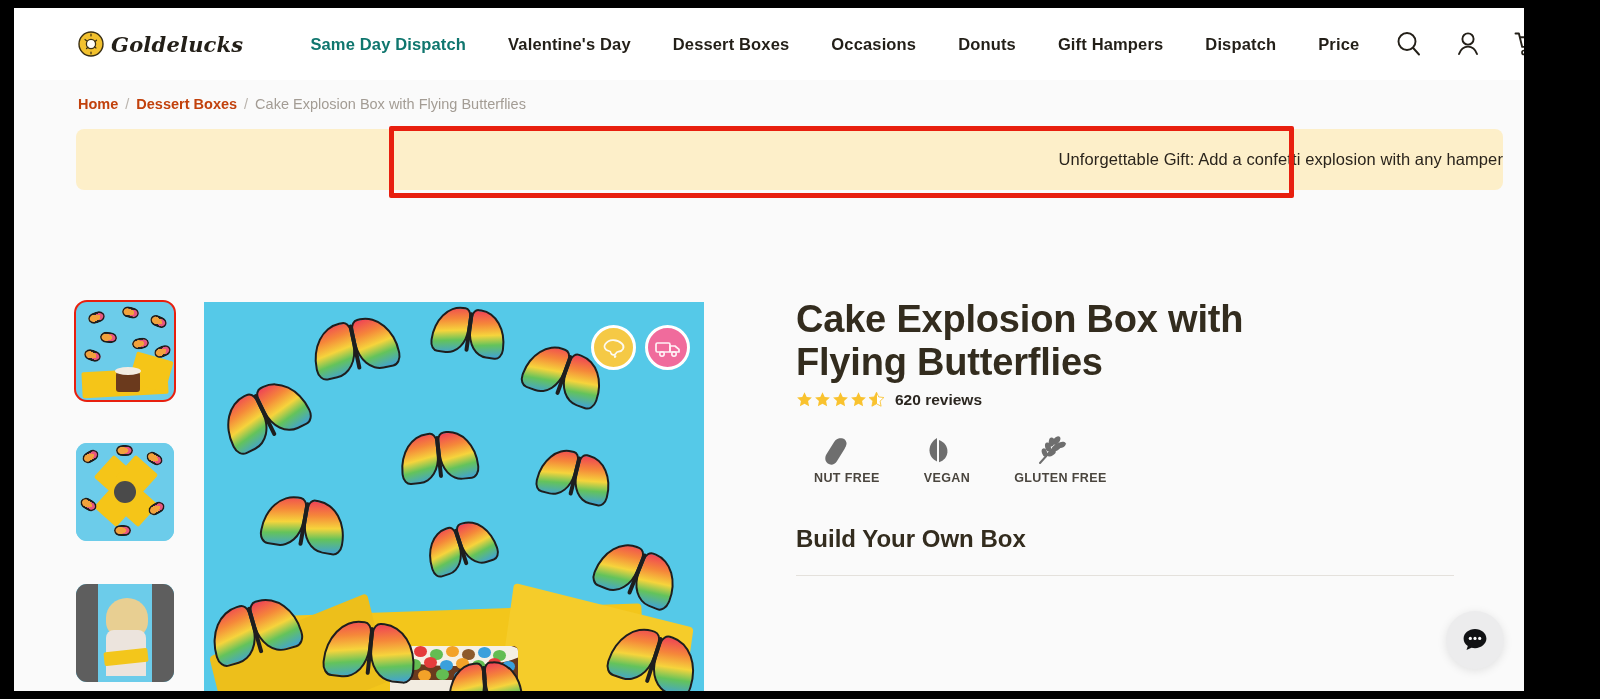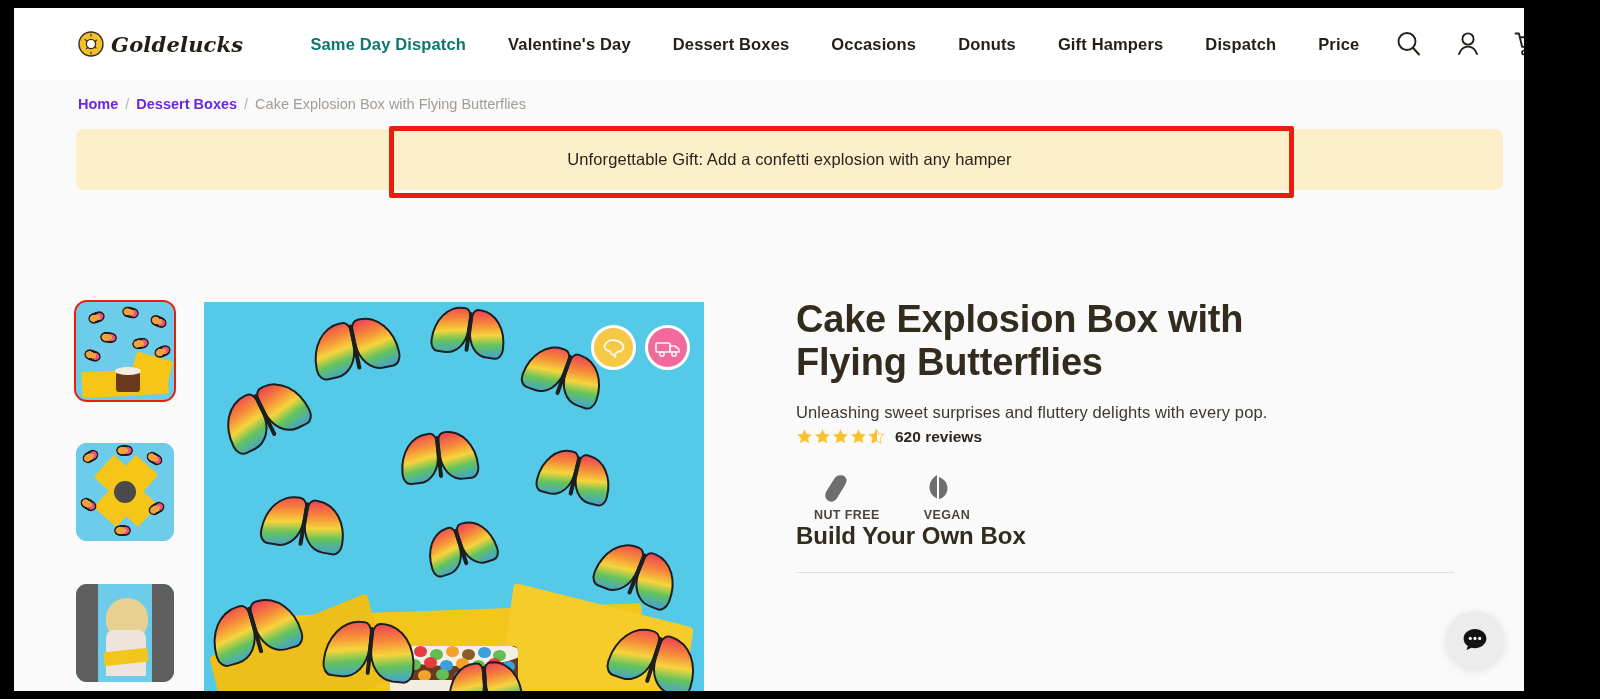--- a/index.html
+++ b/index.html
@@ -43,30 +43,30 @@
   }
   .hicon { width: 30px; height: 30px; cursor: pointer; display:block; }
 
   
   #page { position: relative; height: 611px; background: #fafafa; }
 
   #breadcrumb {
     position: absolute; left: 64px; top: 16px;
     font-size: 14.5px; display: flex; align-items: center; gap: 7px;
   }
-  .crumb { color: #6d28d9; font-weight: 600; cursor: pointer; }
+  .crumb { color: #c2410c; font-weight: 600; cursor: pointer; }
   .crumb-sep { color: #b9b3ac; font-weight: 400; }
   .crumb-current { color: #a39c94; font-weight: 400; }
 
   
   #promo-banner {
     position: absolute; left: 62px; top: 49px;
     width: 1427px; height: 61px;
     background: #fdefc9; border-radius: 8px;
-    display: flex; align-items: center; justify-content: center;
+    display: flex; align-items: center; justify-content: flex-end;
   }
   #promo-text {
     font-size: 16.5px; color: #2a241c; font-weight: 500; letter-spacing: .1px;
   }
   #promo-highlight {
     position: absolute; left: 375px; top: 46px;
     width: 905px; height: 72px;
     border: 5px solid #e81f0e; border-radius: 2px;
     pointer-events: none;
   }
@@ -174,21 +174,21 @@
   #reviews-count { font-size: 15.5px; font-weight: 700; color: #2b2620; cursor: pointer; }
 
   #diet-row { margin-top: 26px; display: flex; gap: 26px; align-items: flex-end; }
   .diet { display: flex; flex-direction: column; align-items: center; gap: 4px; }
   .diet svg { display: block; }
   .diet-label {
     font-size: 12.5px; font-weight: 700; letter-spacing: .4px; color: #4a453e; padding-left: 18px;
   }
 
   #build-title {
-    font-size: 24px; font-weight: 800; color: #332c1e;
+    margin-top: 40px; font-size: 24px; font-weight: 800; color: #332c1e;
   }
   #build-rule { margin-top: 22px; height: 1px; background: #e4e1dc; width: 658px; }
 
   
   #chat-widget {
     position: absolute; right: 20px; bottom: 22px;
     width: 58px; height: 58px; border-radius: 50%;
     background: #ececed; display: flex; align-items: center;
     justify-content: center; cursor: pointer;
     box-shadow: 0 2px 10px rgba(0,0,0,.10);
@@ -409,21 +409,20 @@
       <div class="m-bfly" style="left:244px;top:360px;width:74px;height:48px;transform:rotate(-4deg)">
         <div class="wing-l"></div>
           <div class="wing-r"></div>
           <div class="body"></div>
       </div>
     </div>
 
     <div id="info">
 
       <h1 id="product-title">Cake Explosion Box with Flying Butterflies</h1>
-      <p id="product-subtitle">Unleashing sweet surprises and fluttery delights with every pop.</p>
 
       <div id="rating-row">
         <div id="stars">
           <svg class="star" viewBox="0 0 20 20">
               <path d="M10 1.4l2.6 5.6 6.1.7-4.5 4.2 1.2 6L10 15l-5.4 2.9 1.2-6L1.3 7.7l6.1-.7z" fill="#f9c22e"></path>
             </svg>
           <svg class="star" viewBox="0 0 20 20">
               <path d="M10 1.4l2.6 5.6 6.1.7-4.5 4.2 1.2 6L10 15l-5.4 2.9 1.2-6L1.3 7.7l6.1-.7z" fill="#f9c22e"></path>
             </svg>
           <svg class="star" viewBox="0 0 20 20">
@@ -453,20 +452,33 @@
           </svg>
           <span class="diet-label">NUT FREE</span>
         </div>
         <div class="diet">
           <svg width="30" height="32" viewBox="0 0 30 32">
             <path d="M14 3c-5 3.2-7.5 7.5-7.5 12.2 0 5 2.8 9 7.5 11.3V3z" fill="#6e6e6e"></path>
             <path d="M16 5c6 2.5 8.8 7 8.4 12.2-.4 4.8-3.4 8.3-8.4 10V5z" fill="#6e6e6e"></path>
           </svg>
           <span class="diet-label">VEGAN</span>
         </div>
+        <div class="diet">
+          <svg width="32" height="32" viewBox="0 0 32 32">
+            <path d="M5 28L22 9" stroke="#6e6e6e" stroke-width="2" stroke-linecap="round"></path>
+            <ellipse cx="21.5" cy="5.5" rx="3" ry="5" transform="rotate(40 21.5 5.5)" fill="#6e6e6e"></ellipse>
+            <ellipse cx="26" cy="10" rx="3" ry="5" transform="rotate(70 26 10)" fill="#6e6e6e"></ellipse>
+            <ellipse cx="16.5" cy="7" rx="2.8" ry="4.6" transform="rotate(5 16.5 7)" fill="#6e6e6e"></ellipse>
+            <ellipse cx="21" cy="13" rx="2.8" ry="4.6" transform="rotate(60 21 13)" fill="#6e6e6e"></ellipse>
+            <ellipse cx="13" cy="12" rx="2.8" ry="4.6" transform="rotate(-15 13 12)" fill="#6e6e6e"></ellipse>
+            <ellipse cx="16.5" cy="18" rx="2.8" ry="4.6" transform="rotate(58 16.5 18)" fill="#6e6e6e"></ellipse>
+            <ellipse cx="9.5" cy="17.5" rx="2.6" ry="4.2" transform="rotate(-18 9.5 17.5)" fill="#6e6e6e"></ellipse>
+          </svg>
+          <span class="diet-label">GLUTEN FREE</span>
+        </div>
       </div>
 
       <h2 id="build-title">Build Your Own Box</h2>
       <div id="build-rule"></div>
 
     </div>
 
     <div id="chat-widget">
       <svg width="30" height="30" viewBox="0 0 30 30">
         <path d="M15 4c6.3 0 11.4 4.3 11.4 9.6S21.3 23.2 15 23.2c-1.2 0-2.4-.15-3.5-.45l-5 2.3 1.3-4.1C5 19.2 3.6 16.6 3.6 13.6 3.6 8.3 8.7 4 15 4z" fill="#111214"></path>

